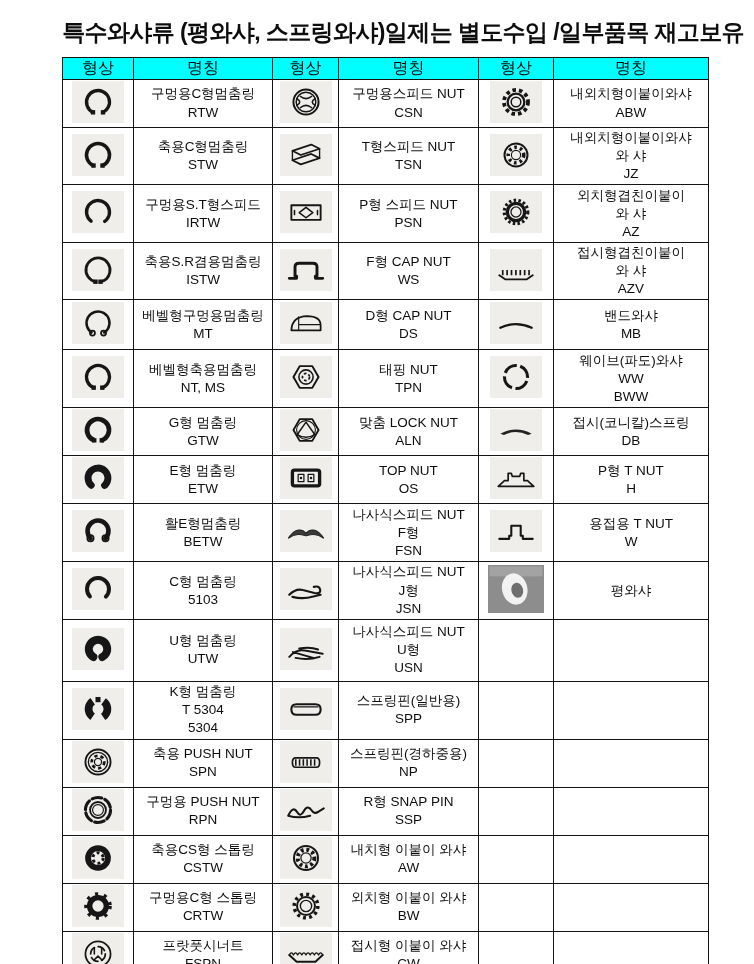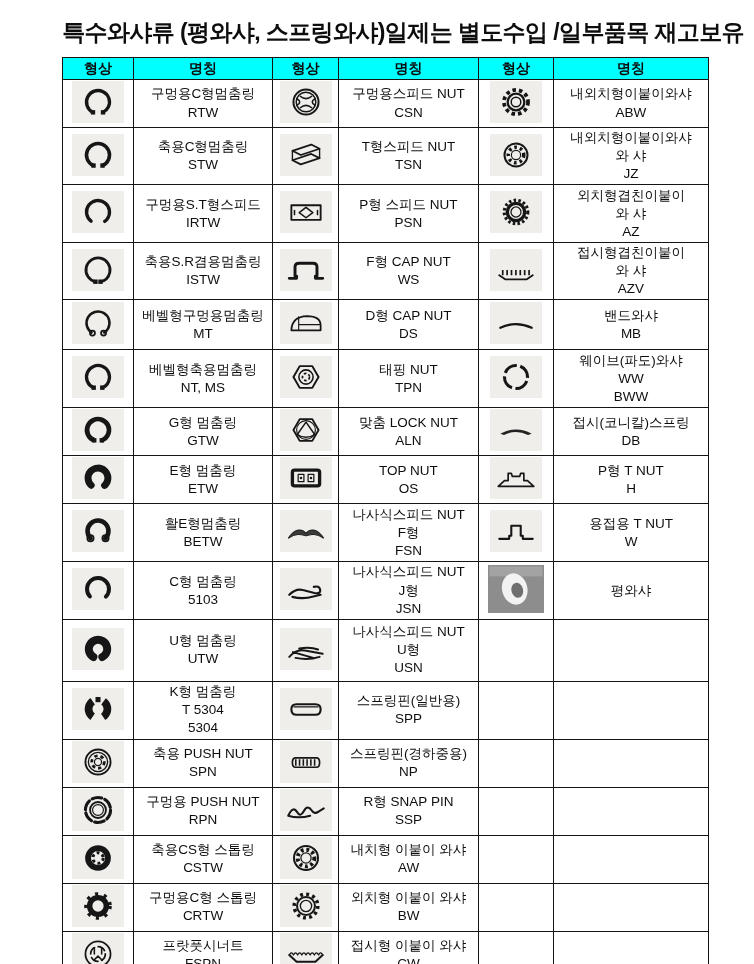--- a/index.html
+++ b/index.html
@@ -13,21 +13,21 @@
     margin:17px 10px 9px 10px;letter-spacing:-0.6px;color:#0d0d0d;
     white-space:nowrap;
   }
   table.parts{
     border-collapse:collapse;table-layout:fixed;
     margin-left:62px;width:646px;
   }
   table.parts th{
     background:var(--hdr-bg,#00ffff);
     border:1.8px solid #141414;
-    font-size:14px;font-weight:700;height:21px;padding:0;color:#0a0a0a;
+    font-size:16px;font-weight:400;height:21px;padding:0;color:#0a0a0a;
   }
   table.parts td{
     border:1.6px solid #141414;
     padding:1px 2px;text-align:center;vertical-align:middle;
   }
   td.shape-cell{background:#ffffff;}
   .icon-box{
     display:inline-flex;align-items:center;justify-content:center;
     background:#efeeeb;padding:1px 3px;line-height:0;
   }

